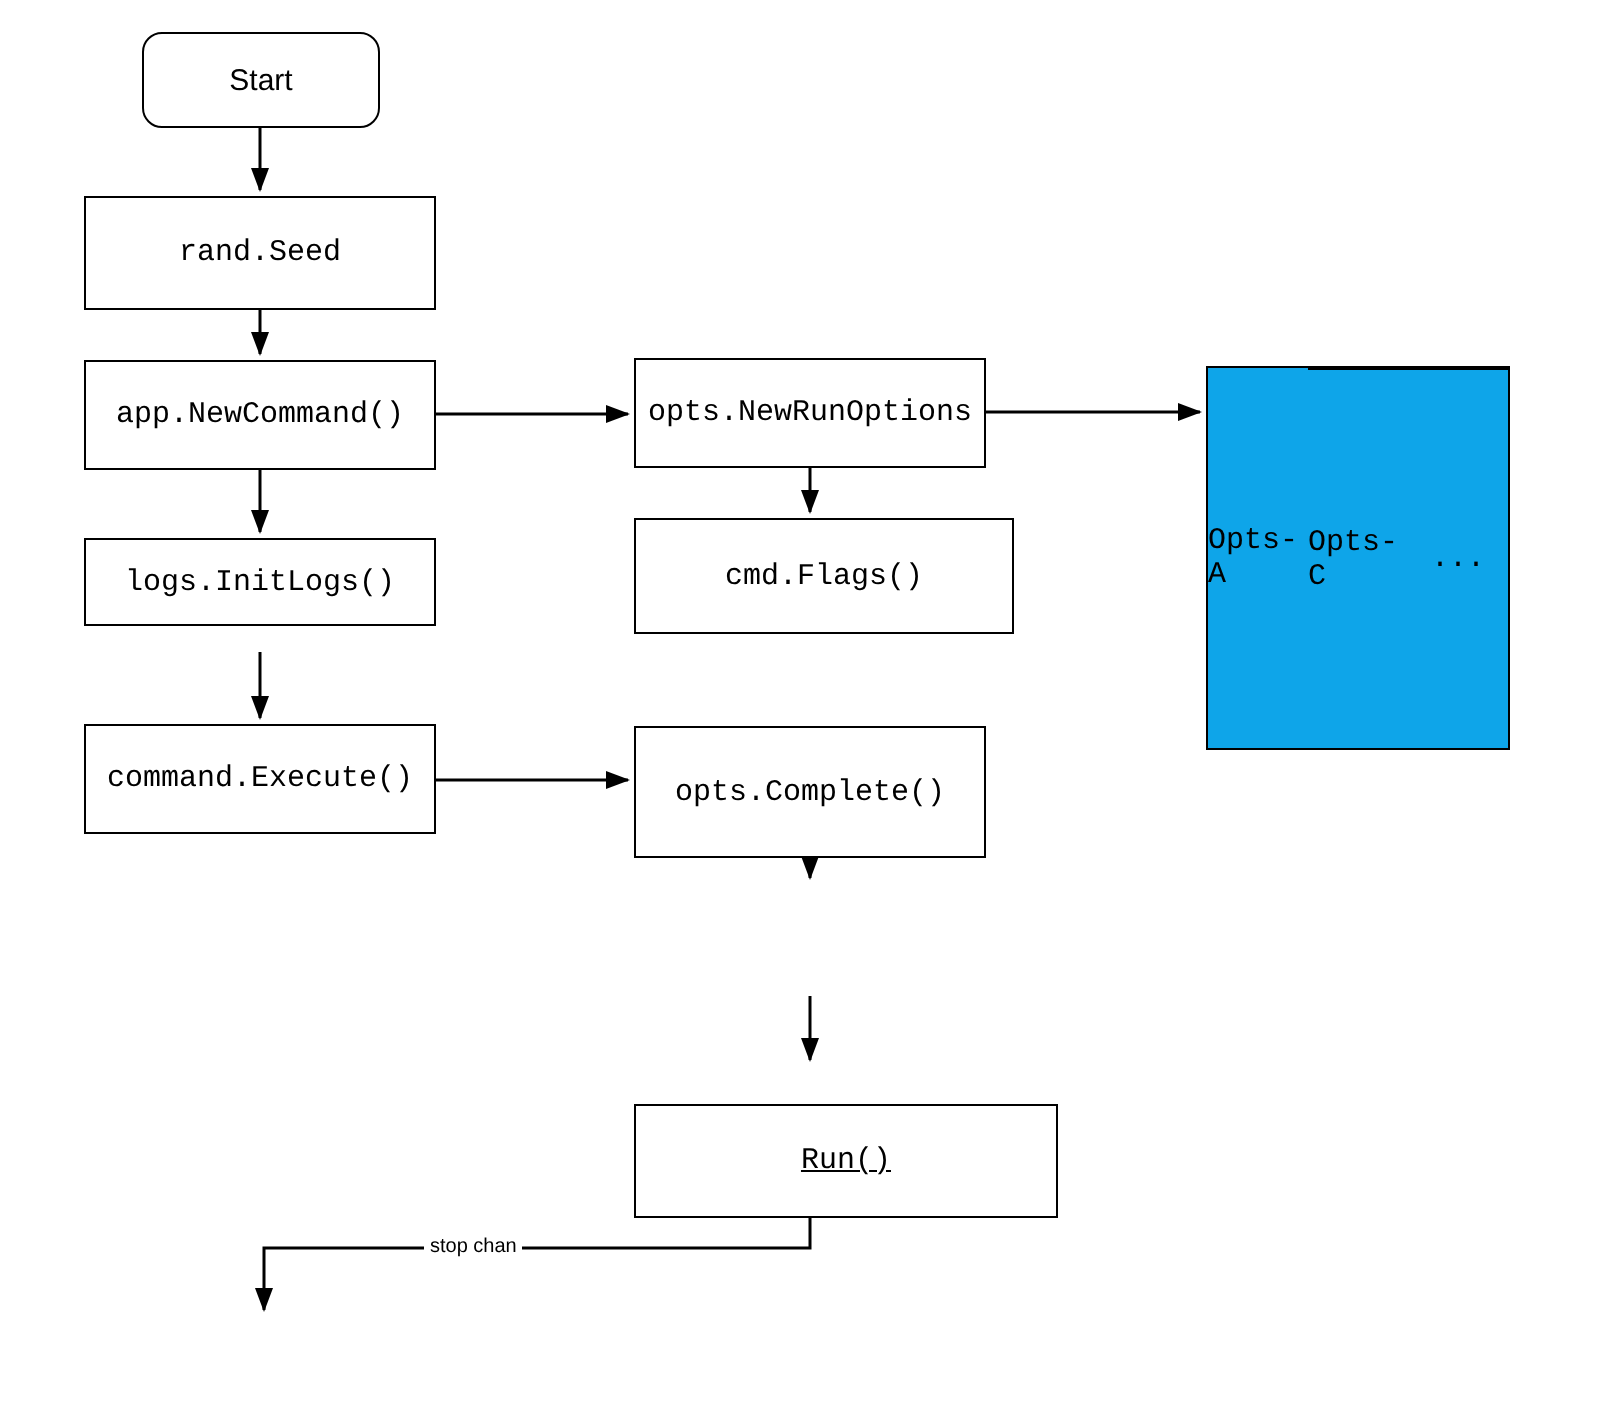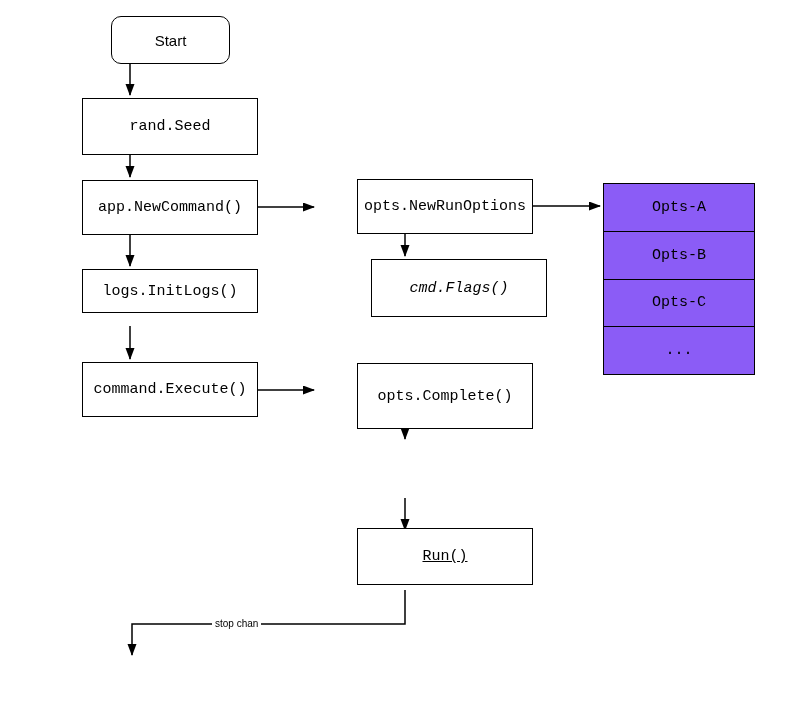--- a/index.html
+++ b/index.html
@@ -26,33 +26,31 @@
     box-sizing: border-box;
     border: 1.5px solid #000000;
     background: #ffffff;
     display: flex;
     align-items: center;
     justify-content: center;
     font-family: "Liberation Mono", "DejaVu Sans Mono", monospace;
     font-size: 15px;
     color: #000000;
     text-align: right;
-    margin-left: 40px;
   }
   .node.terminal {
     border-radius: 10px;
     font-family: "Liberation Sans", "DejaVu Sans", sans-serif;
   }
   .stack {
     position: absolute;
     box-sizing: border-box;
     border: 1.5px solid #000000;
-    background: #8b5cf6;
+    background: #0ea5e9;
     display: flex;
-    flex-direction: column;
   }
   .stack-row {
     flex: 1;
     box-sizing: border-box;
     display: flex;
     align-items: center;
     justify-content: center;
     font-family: "Liberation Mono", "DejaVu Sans Mono", monospace;
     font-size: 15px;
     color: #000000;
@@ -112,36 +110,35 @@
   </div>
 
   <div class="node" style="left:42px; top:362px; width:176px; height:55px;">
     <span>command.Execute()</span>
   </div>
 
   <div class="node" style="left:317px; top:179px; width:176px; height:55px;">
     <span>opts.NewRunOptions</span>
   </div>
 
-  <div class="node" style="left:331px; top:259px; width:176px; height:58px;font-style:italic;">
+  <div class="node" style="left:317px; top:259px; width:190px; height:58px;">
     <span>cmd.Flags()</span>
   </div>
 
   <div class="node" style="left:317px; top:363px; width:176px; height:66px;">
     <span>opts.Complete()</span>
   </div>
 
 
-  <div class="node" style="left:317px; top:528px; width:176px; height:57px;text-decoration:underline;">
+  <div class="node" style="left:317px; top:552px; width:212px; height:57px;text-decoration:underline;">
     <span>Run()</span>
   </div>
 
   <div class="stack" style="left:603px; top:183px; width:152px; height:192px;">
     <div class="stack-row">Opts-A</div>
-    <div class="stack-row">Opts-B</div>
     <div class="stack-row">Opts-C</div>
     <div class="stack-row">...</div>
   </div>
 
 
   <div class="edge-label" style="left:212px; top:615px;">stop chan</div>
 
 </div>
 
 </body></html>

